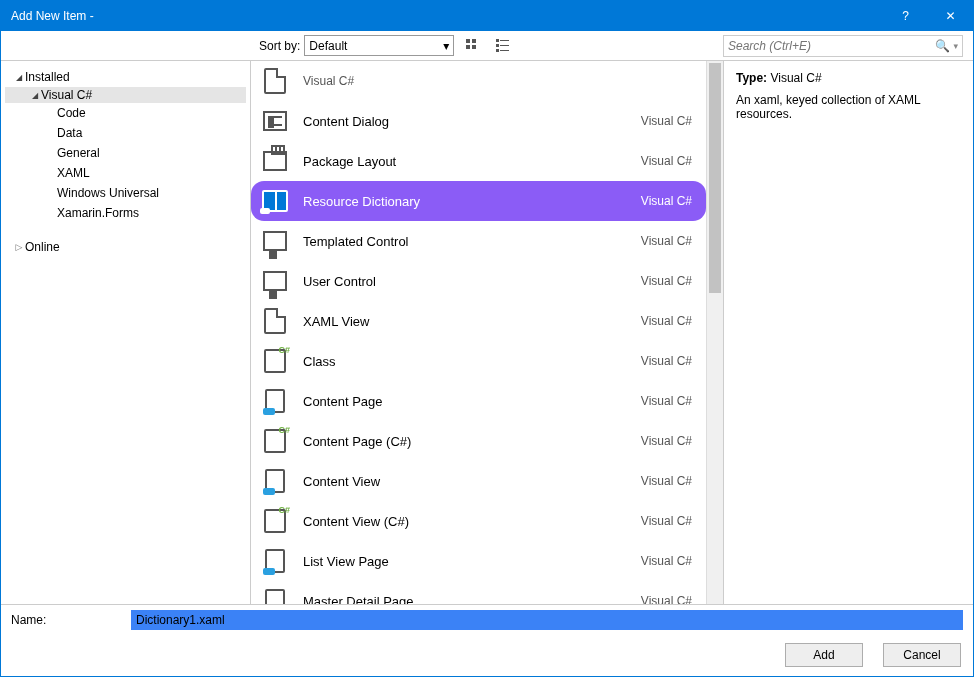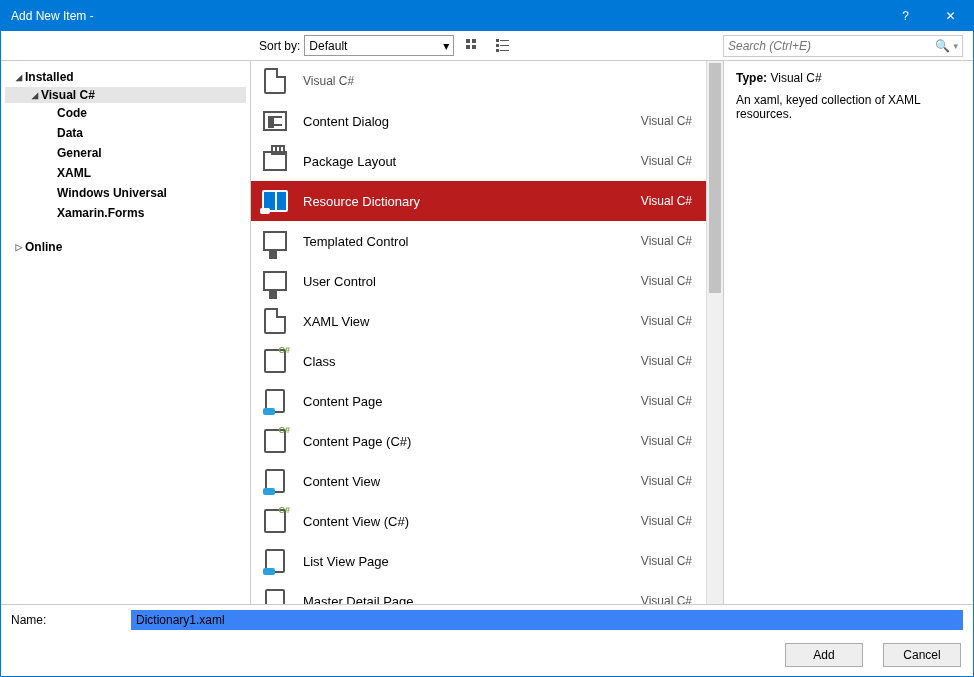--- a/index.html
+++ b/index.html
@@ -19,36 +19,36 @@
 .searchbox { width: 240px; height: 22px; border: 1px solid #ccc; display: flex; align-items: center; padding: 0 4px; color: #888; }
 .searchbox input { border: none; outline: none; flex: 1; color: #14532d; font-style: italic; background: transparent; }
 .searchbox .searchicon { width: 18px; text-align: center; }
 
 
 .content { flex: 1; display: flex; min-height: 0; }
 
 
 .treepane { width: 250px; border-right: 1px solid #ccc; padding: 6px 4px; overflow-y: auto; }
 .tree ul { list-style: none; }
-.tree li { padding: 2px 0; font-weight: bold; }
+.tree li { padding: 2px 0; }
 .tree .node { display: flex; align-items: center; padding: 1px 2px; cursor: default; }
 .tree .node.selected { background: #e5e5e5; }
 .tree .caret { width: 12px; text-align: center; color: #555; font-size: 9px; }
 .tree .caret.open::before { content: "◢"; color:#444; font-size:8px;}
 .tree .caret.closed::before { content: "▷"; color:#777; font-size:9px;}
 .tree .caret.none::before { content: ""; }
 .tree .lvl1 { padding-left: 8px; }
 .tree .lvl2 { padding-left: 24px; }
 .tree .lvl3 { padding-left: 40px; }
 
 
 .listpane { flex: 1; display: flex; min-width: 0; }
 .itemlist { flex: 1; overflow-y: auto; }
 .item { display: flex; align-items: center; height: 40px; padding: 0 14px 0 10px; }
-.item.selected { background: #b91c1c; color: #fff; }
+.item.selected { background: #8b5cf6; color: #fff; border-radius: 13px; }
 .item.selected .lang { color: #fff; }
 .item .icon { width: 28px; height: 28px; margin-right: 14px; display: flex; align-items:center; justify-content:center; }
 .item .name { flex: 1; font-size: 13px; }
 .item .lang { color: #555; font-size: 12px; }
 .listscroll { width: 17px; background: #f0f0f0; position: relative; border-left: 1px solid #ddd; }
 .scrollthumb { position: absolute; left: 2px; right: 2px; top: 2px; height: 230px; background: #c2c2c2; }
 
 
 .descpane { width: 250px; border-left: 1px solid #ccc; padding: 10px 12px; font-size: 12px; }
 .descpane .typelabel { font-weight: bold; }

